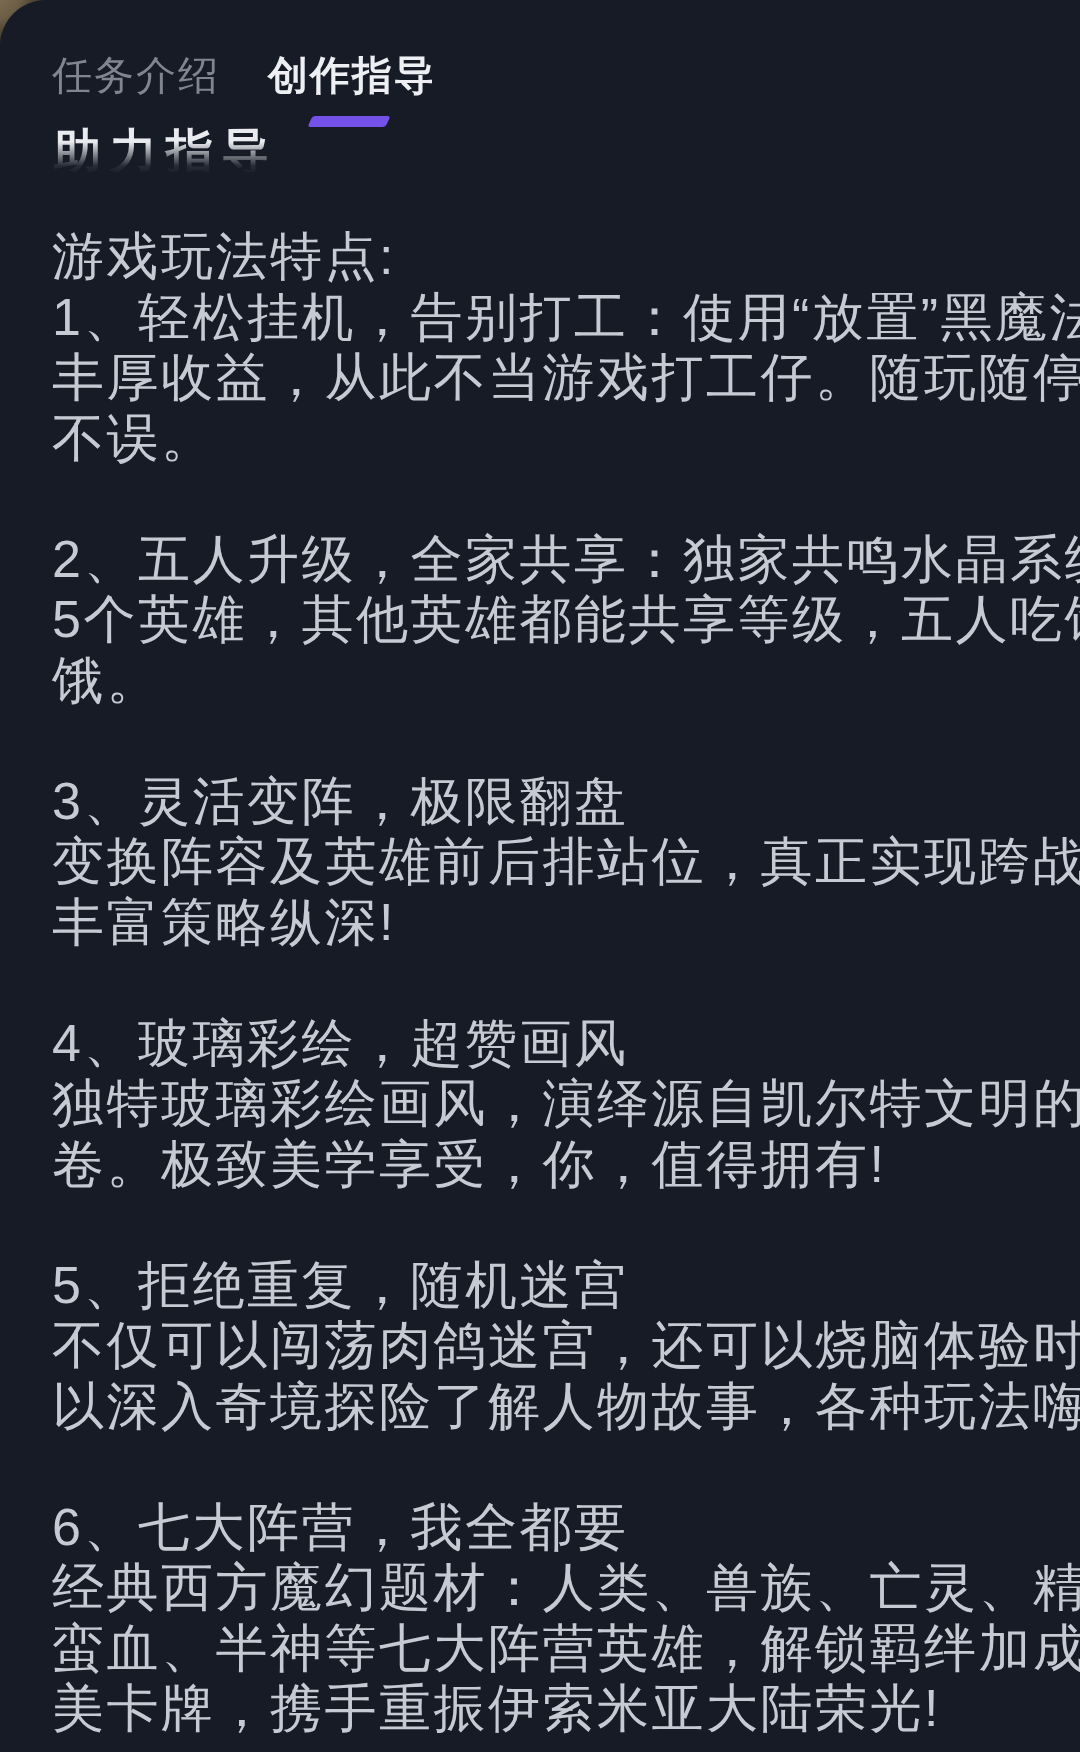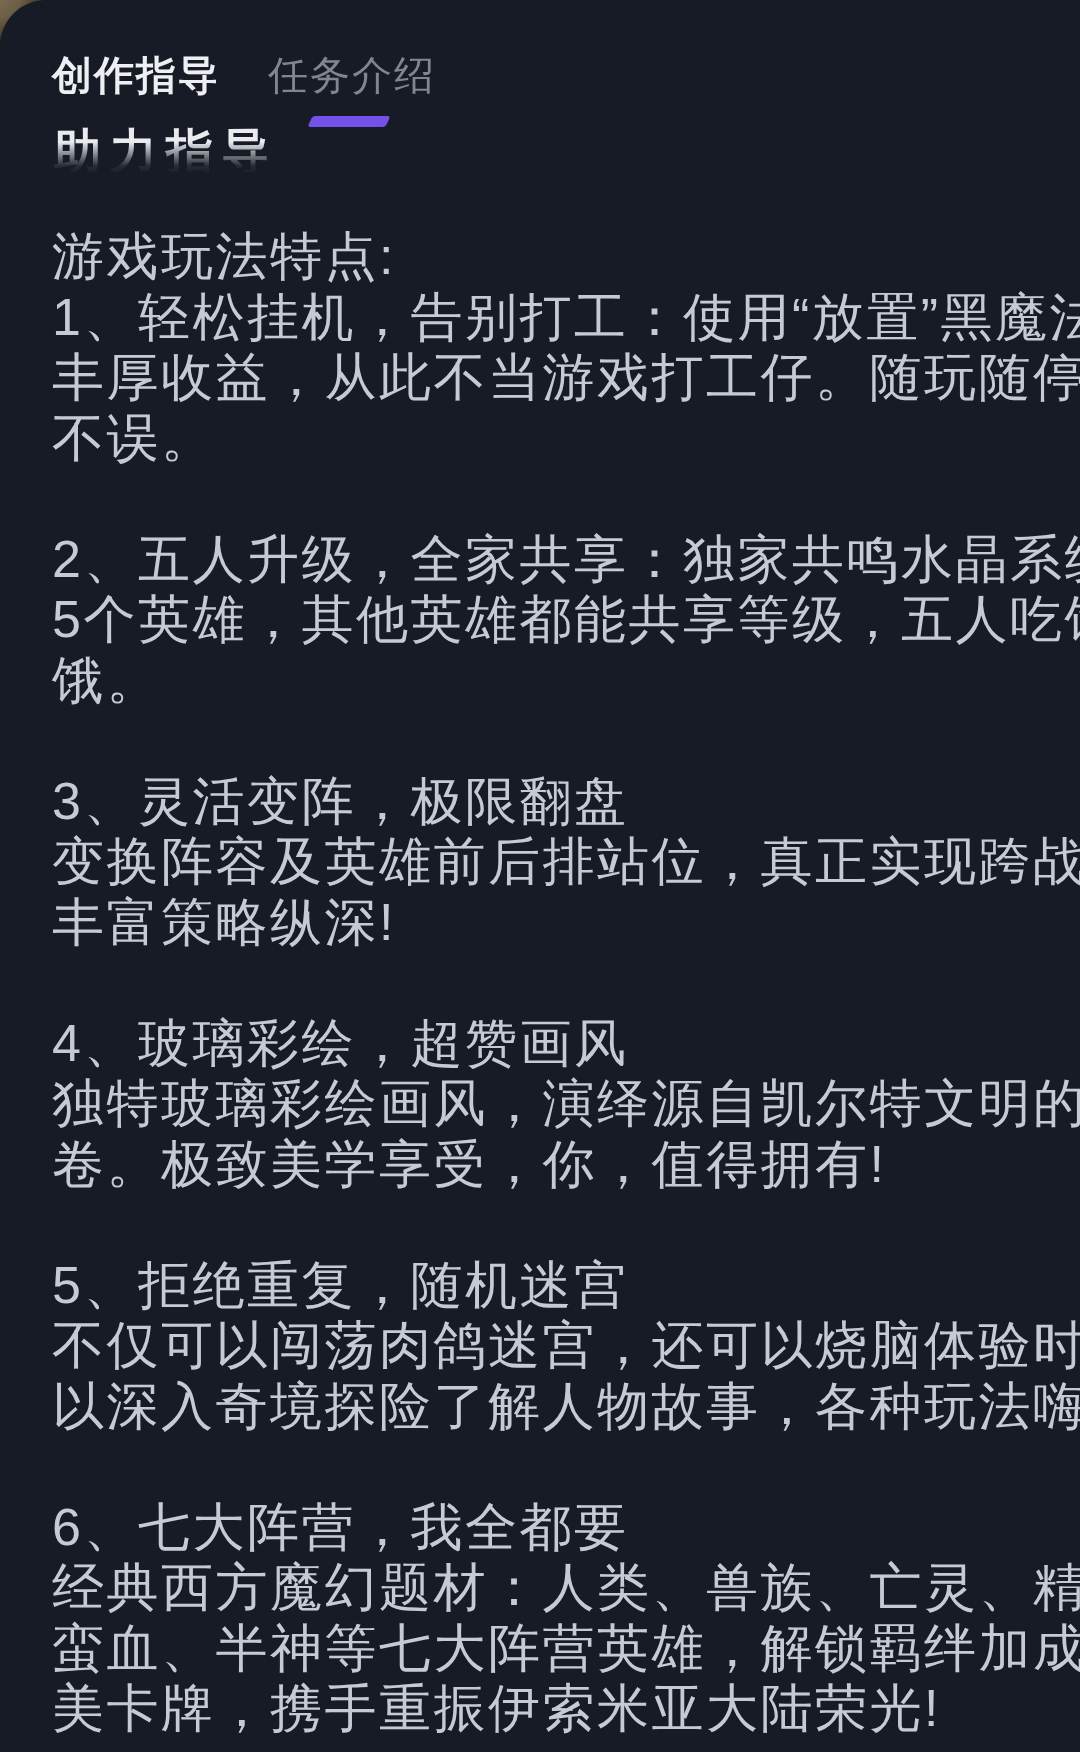--- a/index.html
+++ b/index.html
@@ -94,22 +94,22 @@
   }
 </style>
 </head>
 <body>
 
 <div class="corner-decoration"></div>
 
 <div class="panel" style="background: rgb(23, 27, 38);"></div>
 
 <div class="tabs">
+  <div class="tab inactive">任务介绍</div>
   <div class="tab active">创作指导</div>
-  <div class="tab inactive">任务介绍</div>
 </div>
 
 <div class="tab-underline" style="background: rgb(116, 82, 234);"></div>
 
 <div class="section-title">助力指导</div>
 
 <div class="section-title-fade"></div>
 
 <div class="guide-text">游戏玩法特点:
 1、轻松挂机，告别打工：使用“放置”黑魔法，一键领取

